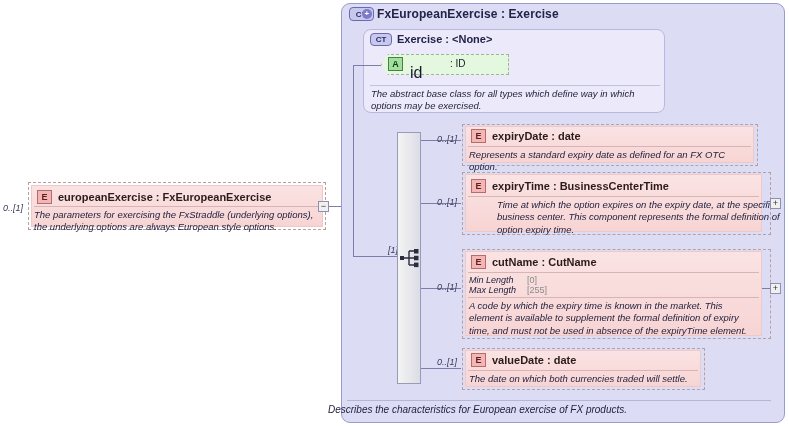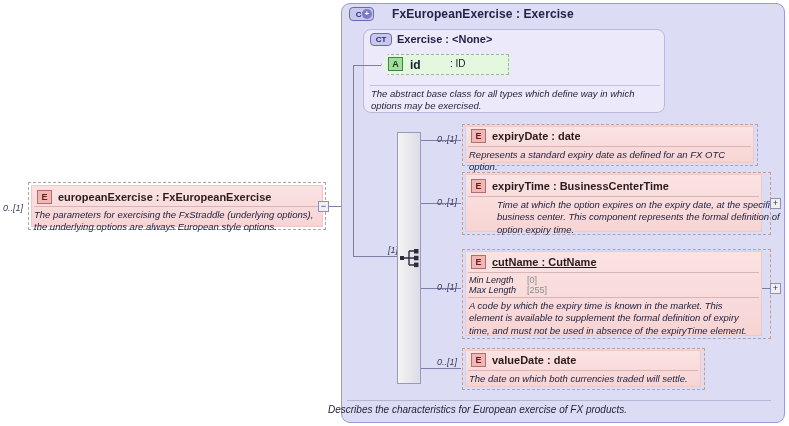--- a/index.html
+++ b/index.html
@@ -10,21 +10,21 @@
   }
   .abs{position:absolute;}
 
   
   #ct-panel{
     left:341px;top:3px;width:444px;height:420px;
     background:#dcdcf4;border:1px solid #9a9ad2;border-radius:9px;
     box-sizing:border-box;
   }
   #ct-panel-title{
-    left:392px;top:7px;font-weight:bold;font-size:12px;color:#232347;
+    left:377px;top:7px;font-weight:bold;font-size:12px;color:#232347;
     letter-spacing:.1px;white-space:nowrap;
   }
   .badge-ct{
     left:349px;top:7px;width:25px;height:14px;
     border:1px solid #6a6ab4;border-radius:4px;background:#c8c8ec;
     font-size:8px;font-weight:bold;color:#2a2a66;
     display:flex;align-items:center;justify-content:center;
     box-sizing:border-box;letter-spacing:.3px;
   }
   .plus-dot{
@@ -51,21 +51,21 @@
   #attr-box{
     left:381px;top:54px;width:128px;height:21px;
     background:#e4f7df;border:1px dashed #9ab79a;box-sizing:border-box;
     clip-path:polygon(7px 0,100% 0,100% 100%,7px 100%,0 50%);
   }
   .badge-a{
     left:388px;top:57px;width:15px;height:14px;background:#9fe09a;
     border:1px solid #4d7d4d;font-size:9px;font-weight:bold;color:#17331a;
     display:flex;align-items:center;justify-content:center;box-sizing:border-box;
   }
-  #attr-name{left:410px;top:58px;font-size:12px;color:#1a1a2e;font-weight:bold;}
+  #attr-name{left:410px;top:64px;font-size:16px;color:#1a1a2e;}
   #attr-type{left:440px;top:58px;font-size:10px;color:#1a1a2e;margin-left:10px;}
 
   #base-doc{
     left:371px;top:88px;width:288px;font-style:italic;font-size:9.5px;
     color:#23233f;line-height:1.28;
   }
   #base-doc-rule{left:370px;top:85px;width:290px;height:1px;background:#c2c2de;}
 
   
   .line{background:#7d7da8;}
@@ -180,21 +180,21 @@
 <div class="abs el-rule" style="left:468px;top:196px;width:291px;"></div>
 <div class="abs el-doc" style="left:497px;top:199px;width:288px;">Time at which the option expires on the expiry date, at the specified business center. This component represents the formal definition of option expiry time.</div>
 <div class="abs line" style="left:762px;top:203px;width:9px;height:1px;"></div>
 <div class="abs pm" style="left:770px;top:198px;">+</div>
 
 <div class="abs line" style="left:421px;top:288px;width:40px;height:1px;"></div>
 <div class="abs card" style="left:437px;top:282px;">0..[1]</div>
 <div class="abs el-outer" style="left:462px;top:249px;width:309px;height:90px;"></div>
 <div class="abs el-box" style="left:465px;top:251px;width:297px;height:85px;"></div>
 <div class="abs badge-e" style="left:471px;top:255px;">E</div>
-<div class="abs el-title" style="left:492px;top:256px;text-decoration:underline;">cutName : CutName</div>
+<div class="abs el-title" style="left:492px;top:256px;">cutName : CutName</div>
 <div class="abs el-rule" style="left:468px;top:272px;width:291px;"></div>
 <div class="abs facet-label" style="left:469px;top:275px;">Min Length</div>
 <div class="abs facet-val" style="left:527px;top:275px;">[0]</div>
 <div class="abs facet-label" style="left:469px;top:285px;">Max Length</div>
 <div class="abs facet-val" style="left:527px;top:285px;">[255]</div>
 <div class="abs el-rule" style="left:468px;top:297px;width:291px;"></div>
 <div class="abs el-doc" style="left:469px;top:300px;width:288px;">A code by which the expiry time is known in the market. This element is available to supplement the formal definition of expiry time, and must not be used in absence of the expiryTime element.</div>
 <div class="abs line" style="left:762px;top:288px;width:9px;height:1px;"></div>
 <div class="abs pm" style="left:770px;top:283px;">+</div>
 

